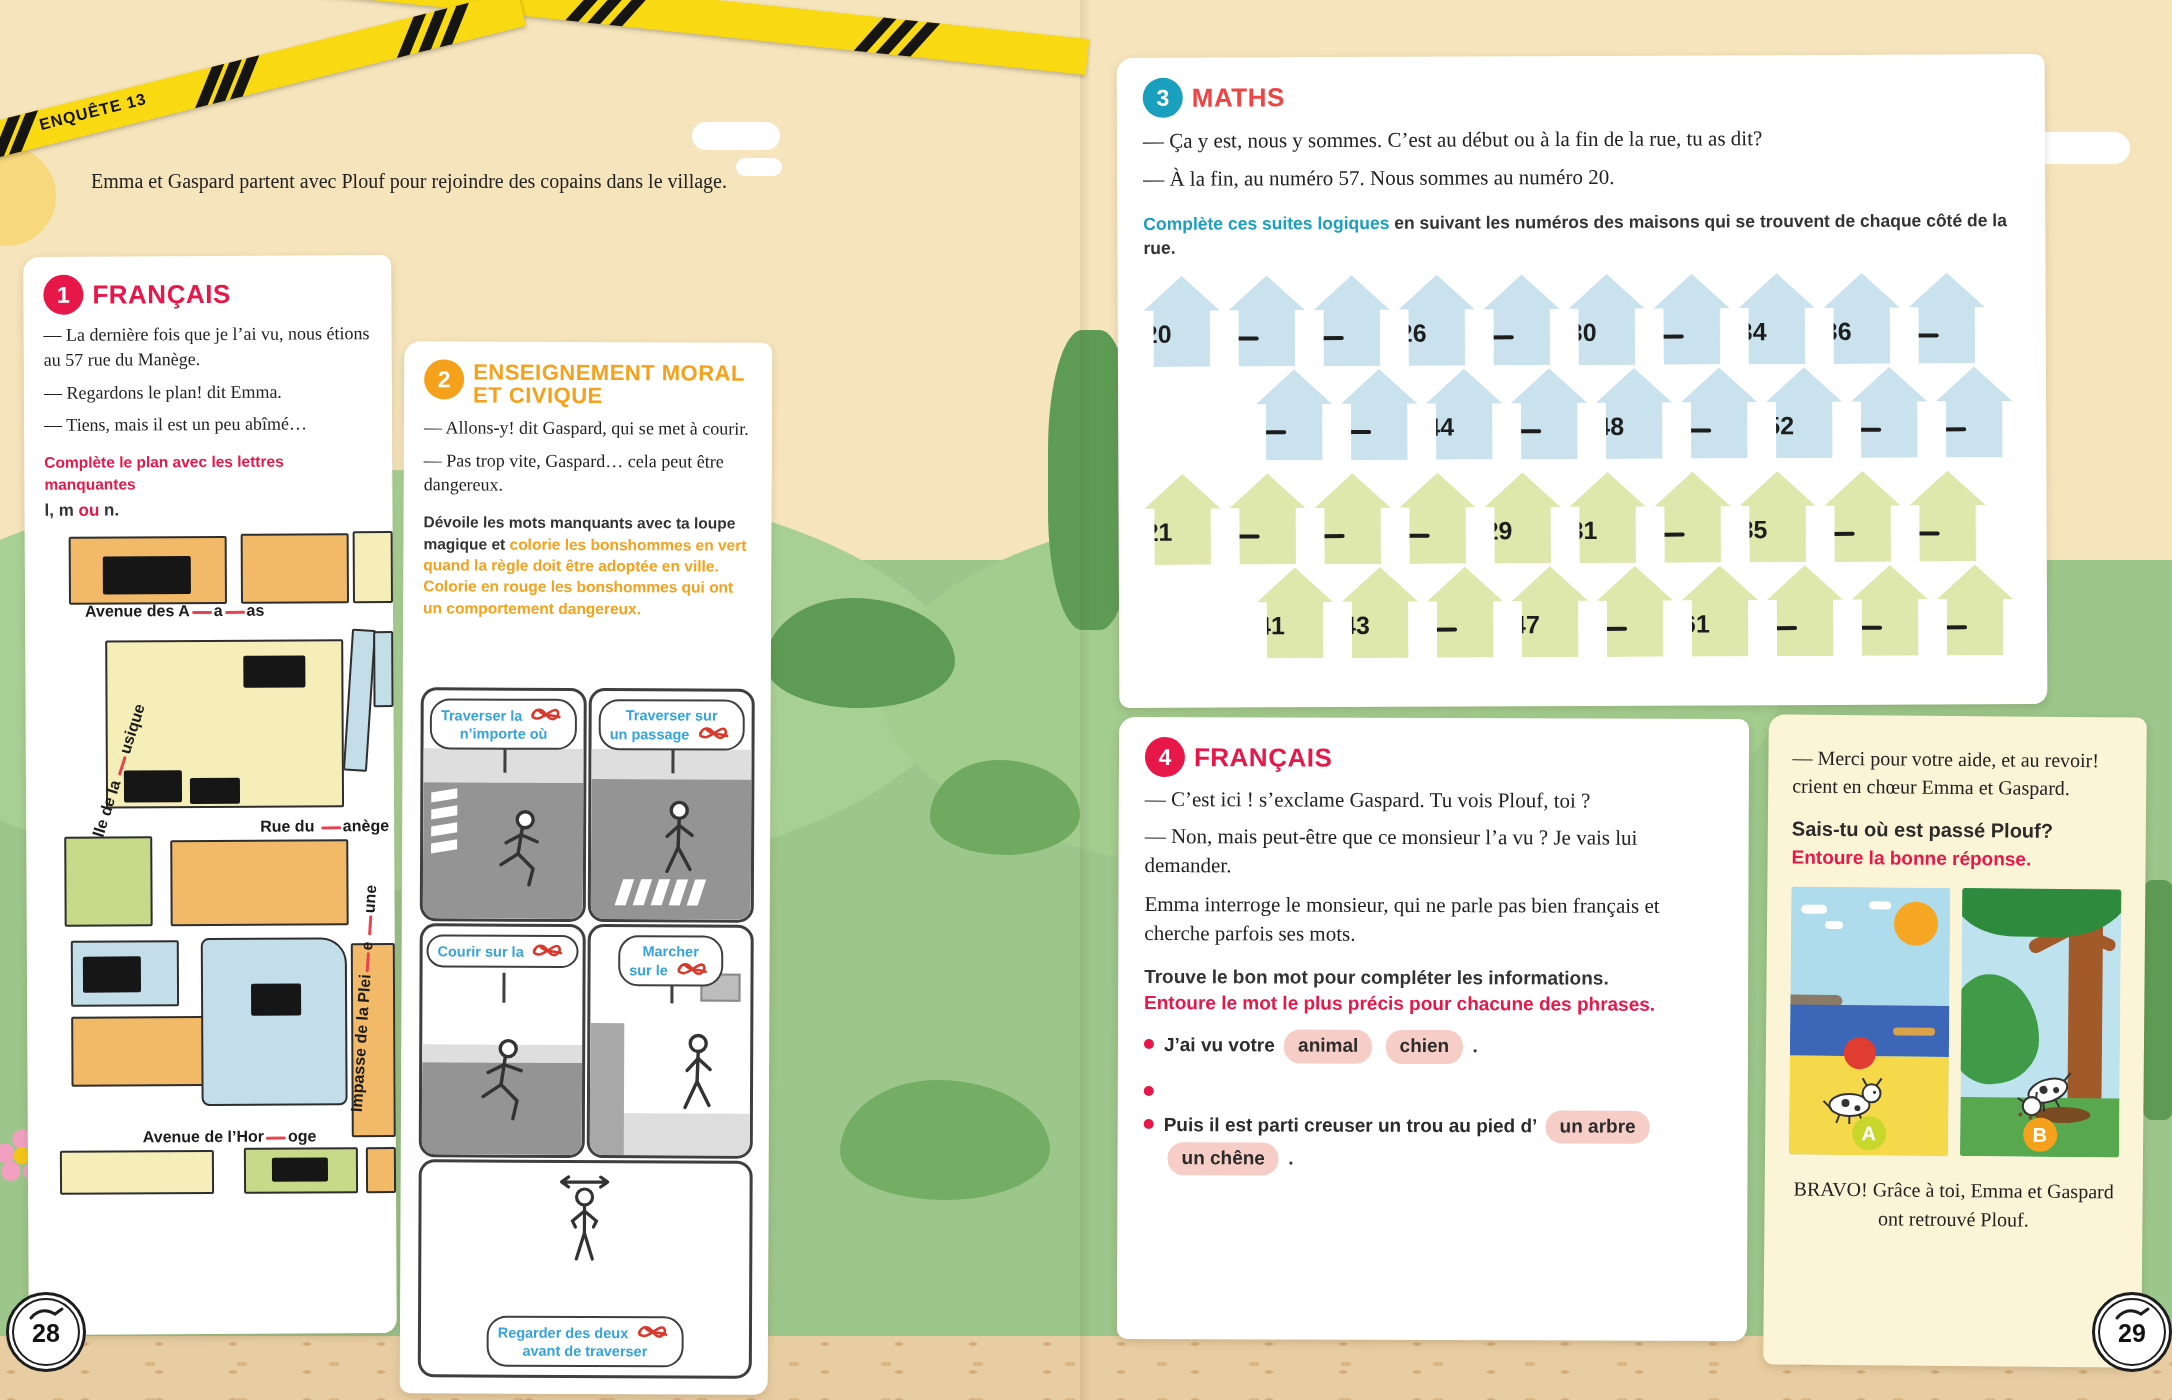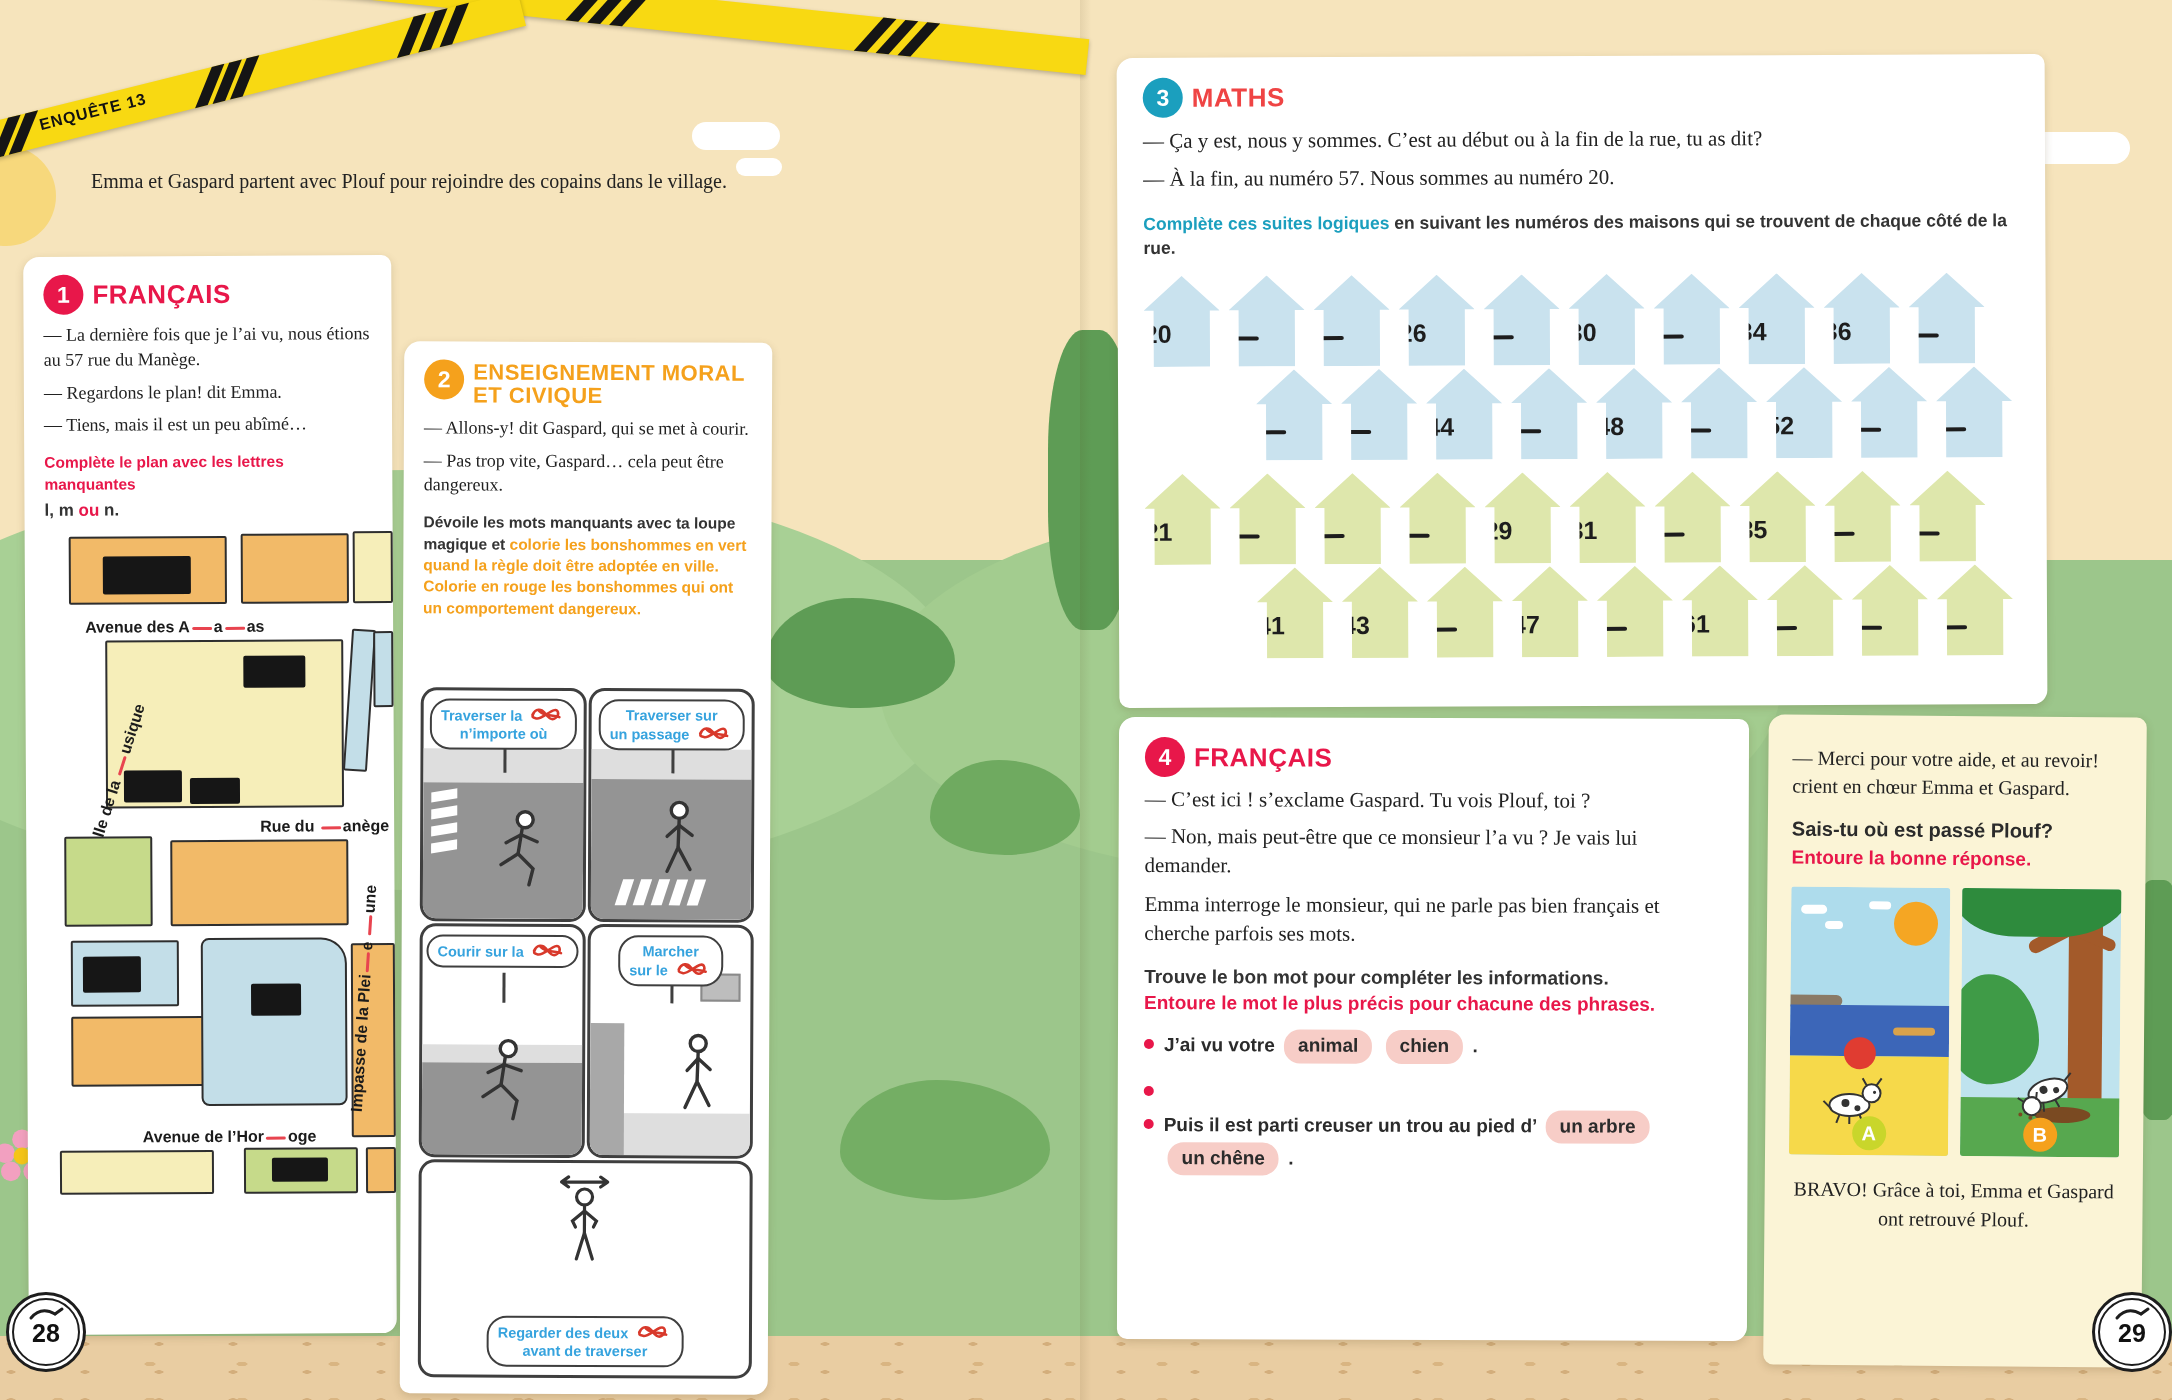--- a/index.html
+++ b/index.html
@@ -220,21 +220,21 @@
       <p class="dlg">— Tiens, mais il est un peu abîmé…</p>
       <p class="instr c-red">Complète le plan avec les lettres manquantes</p>
       <p class="letters"><span class="c-dark">l, m </span><span class="c-red">ou</span><span class="c-dark"> n.</span></p>
 
       <div class="map">
         <div class="blk bO" style="left:24px;top:6px;width:154px;height:64px">
           <span class="dmg" style="left:32px;top:18px;width:88px;height:38px"></span>
         </div>
         <div class="blk bO" style="left:196px;top:4px;width:104px;height:66px"></div>
         <div class="blk bY" style="left:308px;top:2px;width:36px;height:68px"></div>
-        <div class="mlabel" style="left:40px;top:88px">Avenue des A<span class="blank"></span>a<span class="blank"></span>as</div>
+        <div class="mlabel" style="left:40px;top:72px">Avenue des A<span class="blank"></span>a<span class="blank"></span>as</div>
 
         <div class="blk bY" style="left:60px;top:110px;width:234px;height:164px">
           <span class="dmg" style="left:136px;top:14px;width:62px;height:32px"></span>
           <span class="dmg" style="left:16px;top:128px;width:58px;height:32px"></span>
           <span class="dmg" style="left:82px;top:136px;width:50px;height:26px"></span>
         </div>
         <div class="blk bB" style="left:302px;top:100px;width:20px;height:138px;transform:rotate(4deg)"></div>
         <div class="blk bB" style="left:328px;top:102px;width:16px;height:72px"></div>
         <div class="mlabel" style="left:214px;top:288px">Rue du <span class="blank"></span>anège</div>
         <div class="mlabel v" style="left:34px;top:332px;transform:rotate(-72deg)">Ruelle de la <span class="blank"></span>usique</div>

